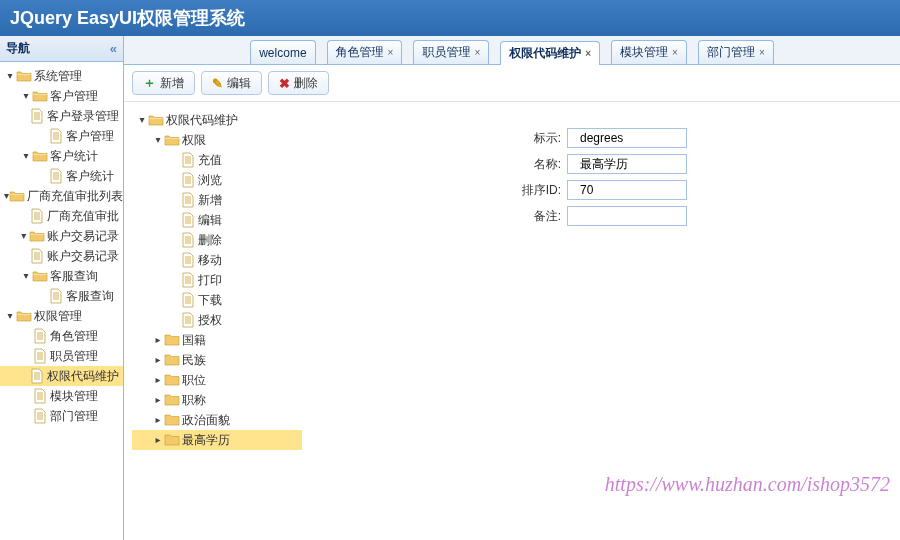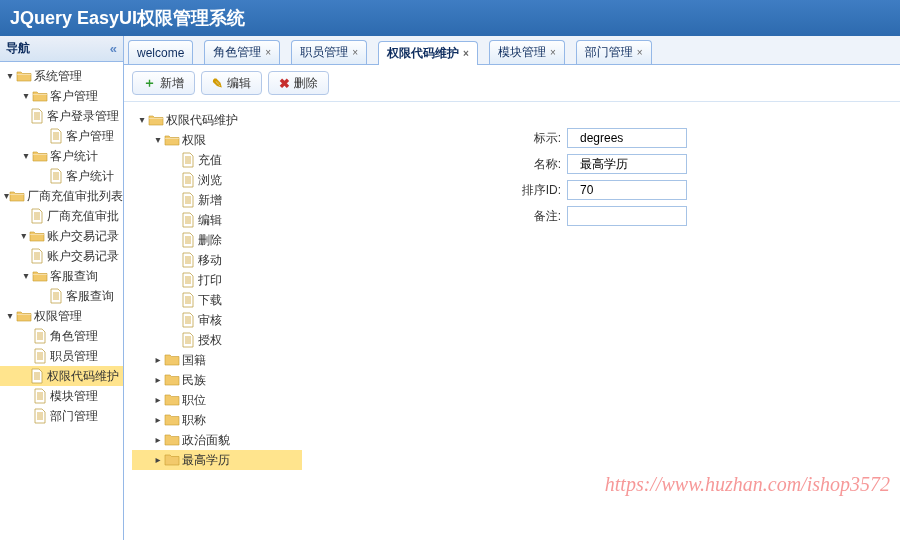--- a/index.html
+++ b/index.html
@@ -17,40 +17,40 @@
 .tree { list-style: none; }
 .tree .node { display: flex; align-items: center; padding: 1px 4px; cursor: pointer; white-space: nowrap; color: #333; }
 .tree .node.selected { background: #ffe48d; }
 .tree .indent { display: inline-block; width: 16px; height: 16px; }
 .tree .hit { display: inline-block; width: 12px; height: 16px; text-align: center; color: #444; font-size: 10px; line-height: 16px; }
 .tree .folder-icon, .tree .file-icon { display: inline-block; width: 16px; height: 16px; margin-right: 2px; vertical-align: middle; }
 .tree .folder-icon svg, .tree .file-icon svg { width: 16px; height: 16px; display: block; }
 .tree .label { line-height: 18px; }
 
 .main { flex: 1; display: flex; flex-direction: column; background: #fff; }
-.tabs { display: flex; border-bottom: 1px solid #95b8e7; background: #eef3fa; padding: 4px 4px 0 4px; gap: 11px; }
+.tabs { display: flex; border-bottom: 1px solid #95b8e7; background: #eef3fa; padding: 4px 4px 0 4px; gap: 11px; justify-content: center; }
 .tab { display: flex; align-items: center; gap: 4px; background: linear-gradient(#fdfeff,#e2edf9); border: 1px solid #95b8e7; border-bottom: none; border-radius: 4px 4px 0 0; padding: 3px 8px; cursor: pointer; color: #0e2d5f; }
 .tab.active { background: #fff; position: relative; top: 1px; font-weight: bold; }
 .tab .close { color: #666; font-size: 10px; }
 
 .toolbar { display: flex; gap: 6px; padding: 6px 8px; border-bottom: 1px solid #d6e4f4; }
 .btn { display: flex; align-items: center; gap: 4px; border: 1px solid #b3c8e8; background: linear-gradient(#fdfeff,#eaf1fb); border-radius: 4px; padding: 2px 10px; cursor: pointer; color: #333; }
 .btn .ico { font-weight: bold; font-size: 13px; }
 .ico-add { color: #2e9a2e; }
 .ico-edit { color: #d29a00; }
 .ico-del { color: #c62d2d; }
 
 .content { flex: 1; display: flex; padding: 8px 8px; gap: 4px; position: relative; }
 .tree-panel { width: 170px; }
 .form-panel { flex: 1; padding: 18px 12px 0 12px; }
 .form-row { display: flex; align-items: center; margin-bottom: 6px; gap: 6px; justify-content: center; }
 .form-row label { width: 50px; text-align: right; color: #333; }
 .form-row input { border: 1px solid #a6c3e6; padding: 2px 12px; height: 20px; width: 120px; }
 
-.watermark { position: absolute; right: 10px; bottom: 50px; color: #ef4444; opacity: .55; font-size: 20px; font-style: italic; font-family: Georgia, serif; }
+.watermark { position: absolute; right: 10px; bottom: 50px; color: #a21caf; opacity: .55; font-size: 20px; font-style: italic; font-family: Georgia, serif; }
 </style>
 </head>
 <body>
 
 <div class="titlebar">JQuery EasyUI权限管理系统</div>
 
 <div class="layout">
 
   <div class="sidebar">
     <div class="sidebar-header">
@@ -430,32 +430,20 @@
             <li class="node">
               <span class="indent"></span>
               <span class="indent"></span>
               <span class="hit"></span>
               <span class="file-icon">
                 <svg viewBox="0 0 16 16">
                   <path fill="#fff" stroke="#c0a24a" stroke-width="0.8" d="M3 1h7l3 3v11H3z"></path>
                   <path stroke="#d7b257" d="M5 5h6M5 7h6M5 9h6M5 11h6"></path>
                 </svg>
               </span>
-              <span class="label">审核</span>
-            </li>
-            <li class="node">
-              <span class="indent"></span>
-              <span class="indent"></span>
-              <span class="hit"></span>
-              <span class="file-icon">
-                <svg viewBox="0 0 16 16">
-                  <path fill="#fff" stroke="#c0a24a" stroke-width="0.8" d="M3 1h7l3 3v11H3z"></path>
-                  <path stroke="#d7b257" d="M5 5h6M5 7h6M5 9h6M5 11h6"></path>
-                </svg>
-              </span>
               <span class="label">授权</span>
             </li>
             <li class="node">
               <span class="indent"></span>
               <span class="hit">▸</span>
               <span class="folder-icon">
                 <svg viewBox="0 0 16 16">
                   <path fill="#f2c96b" stroke="#c79a2d" stroke-width="0.6" d="M1 3h5l1.5 1.5H15V13H1z"></path>
                 </svg>
               </span>

